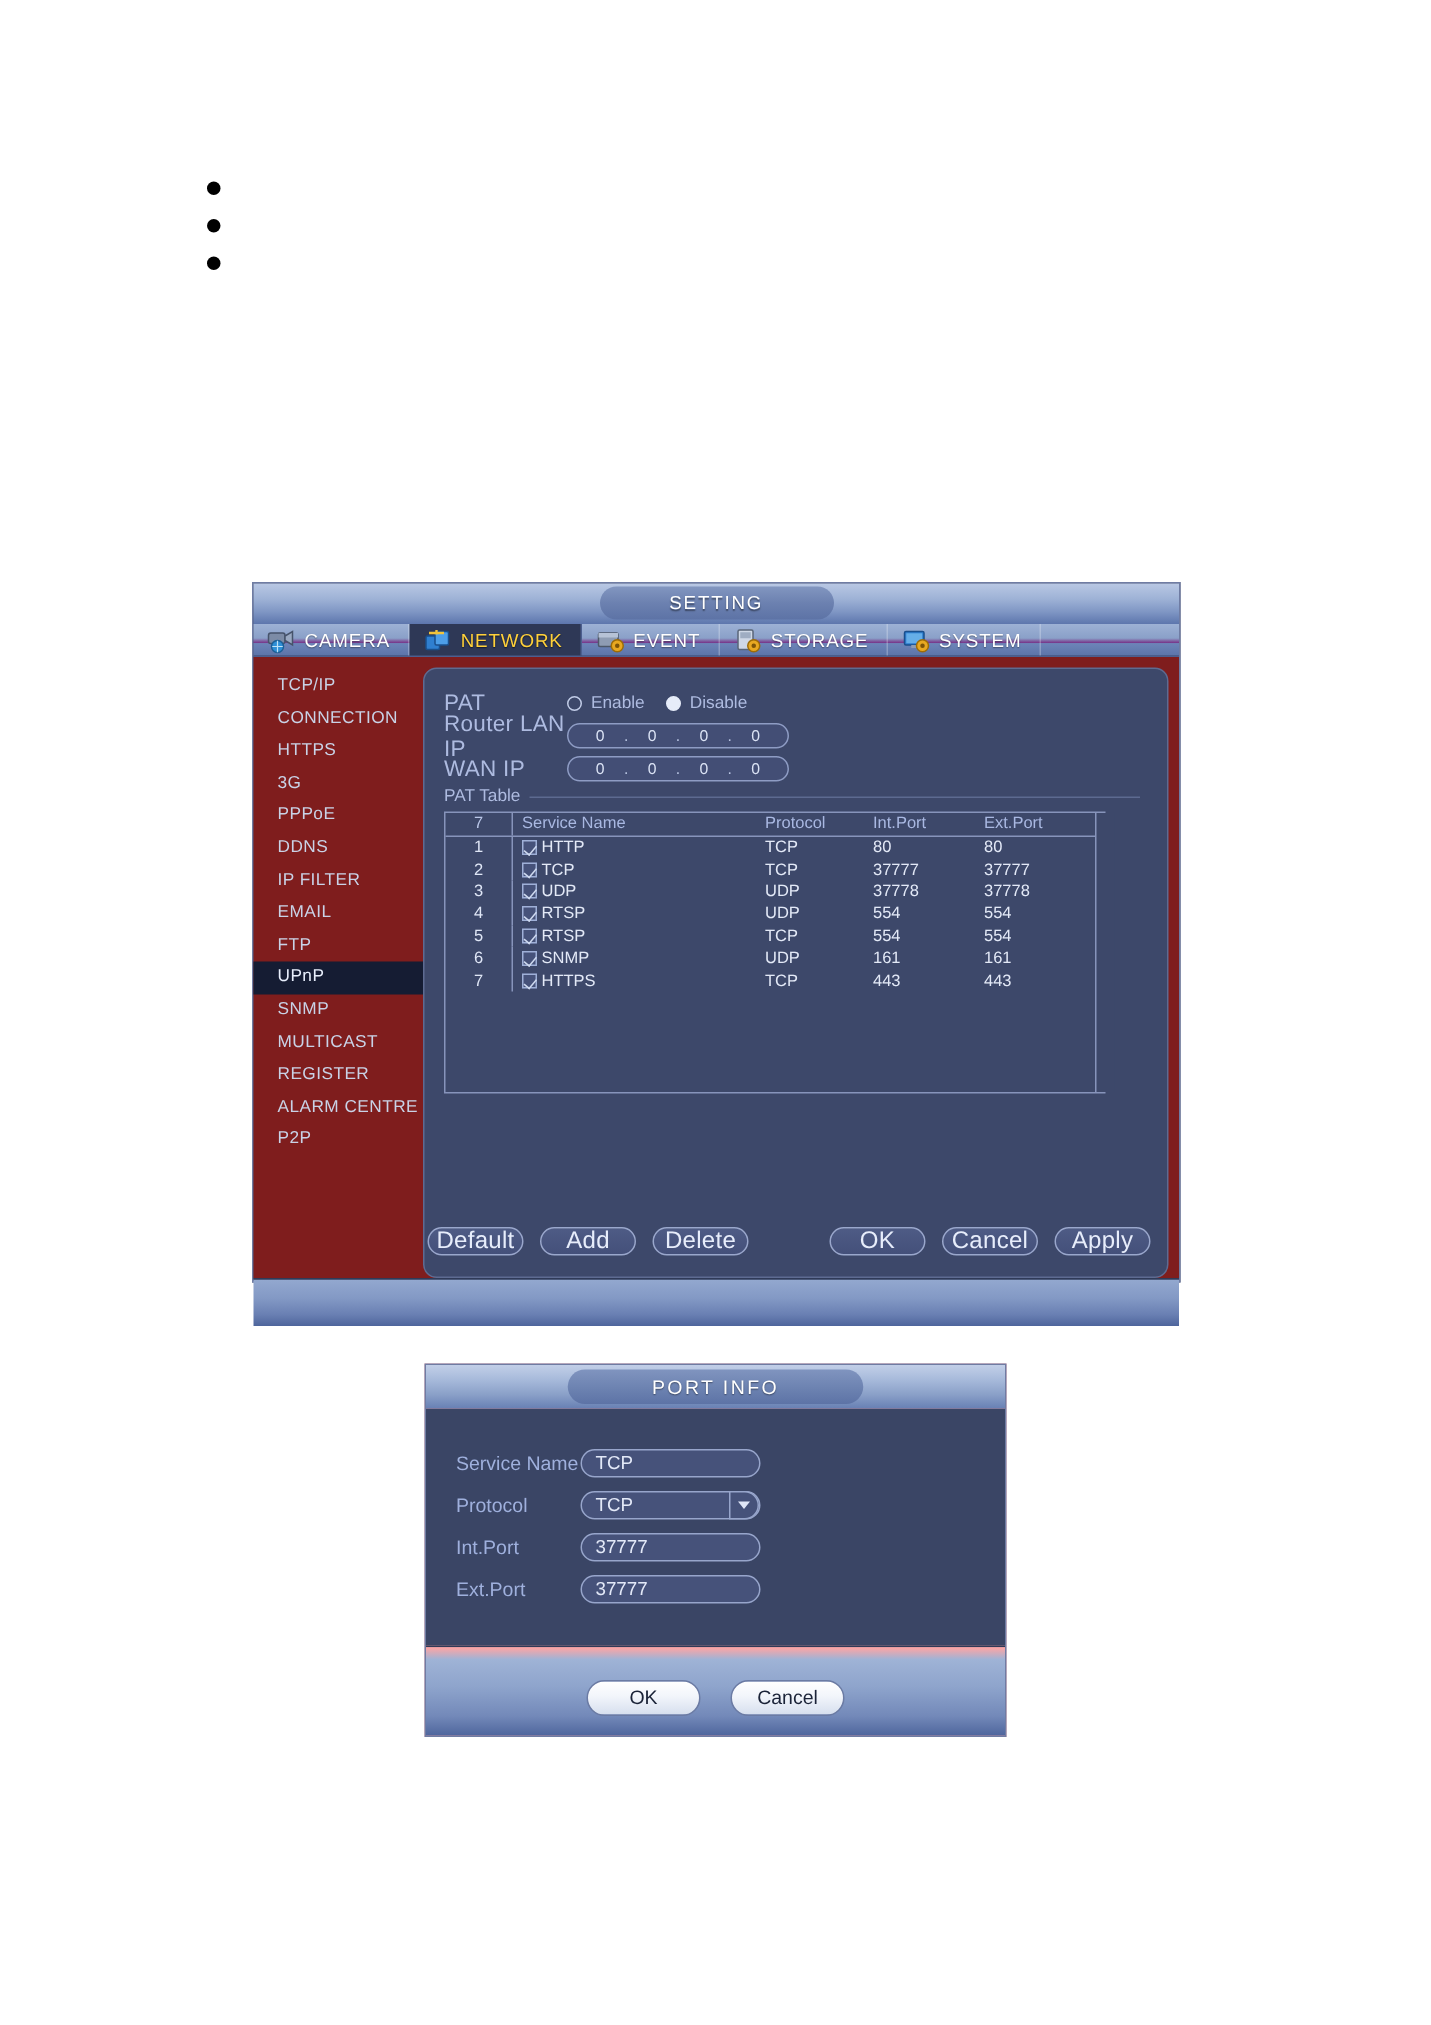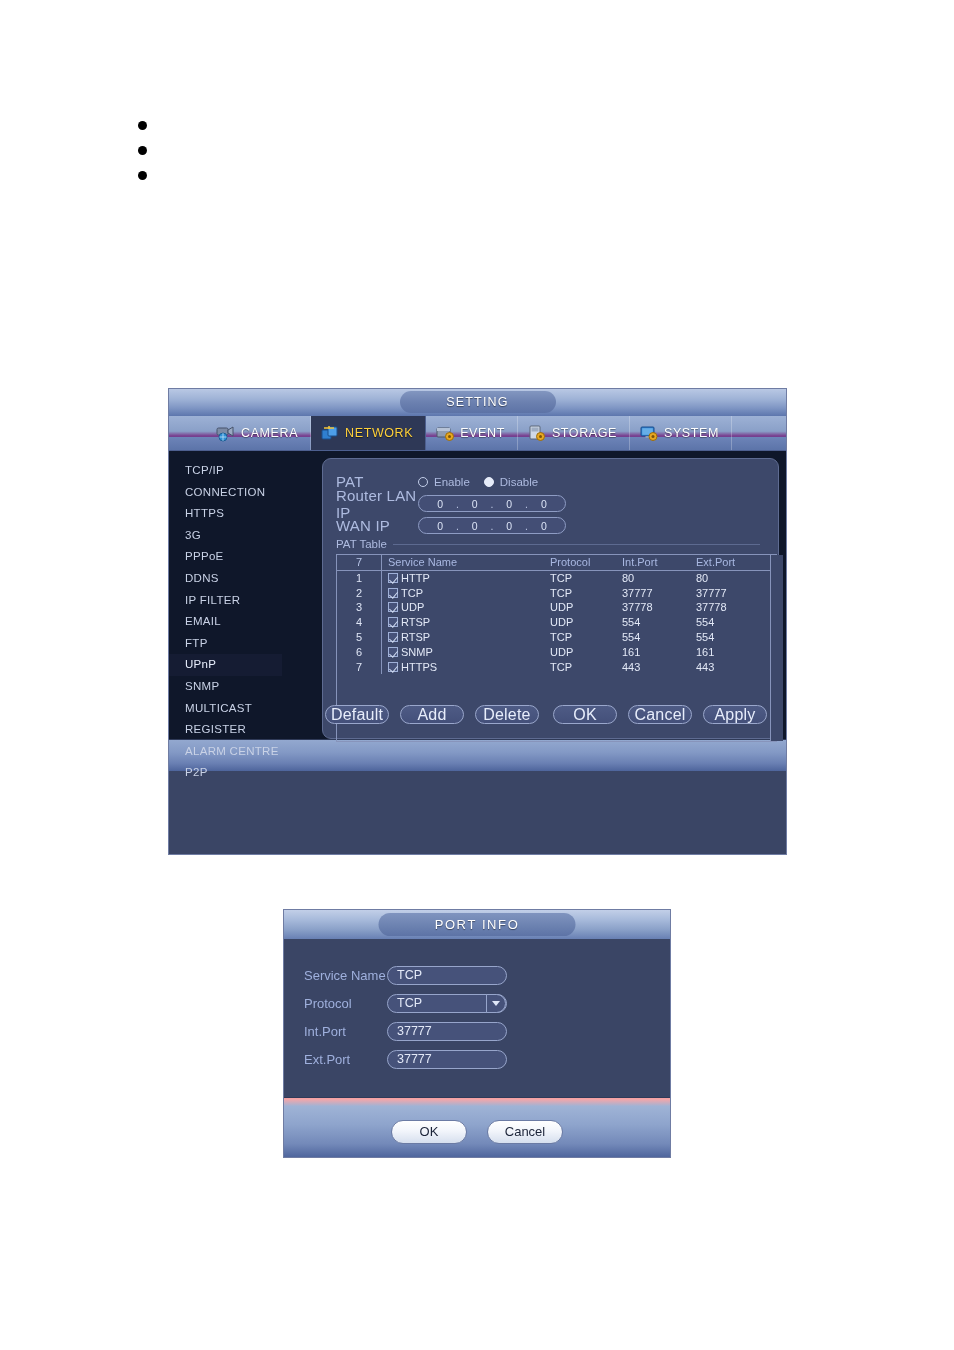--- a/index.html
+++ b/index.html
@@ -40,45 +40,44 @@
     border-radius: 11px;
     background: linear-gradient(to bottom, #8296c0 0%, #6c81b0 50%, #5d73a6 100%);
     color: #ffffff;
     font-size: 12.5px; letter-spacing: 1.2px;
     display: flex; align-items: center; justify-content: center;
     text-shadow: 0 1px 1px rgba(0,0,0,.45);
   }
 
   
   .tabs {
-    height: 35px;
+    height: 22px;
     background: linear-gradient(to bottom, #9db1d5 0%, #8aa0c8 45%, #738 60%, #6d84b8 62%, #5c74a9 100%);
     display: flex;
     border-bottom: 1px solid #4d5f8f;
-    padding-left: 38px;
   }
   .tab {
     display: flex; align-items: center;
     padding: 0 12px 0 9px;
     color: #ffffff; font-size: 12.5px; letter-spacing: .6px;
     border-right: 1px solid rgba(255,255,255,.25);
     position: relative;
     text-shadow: 0 1px 1px rgba(0,0,0,.4);
   }
   .tab.active {
     background: #2e3856;
     color: #ffd13b;
     border-right: 1px solid #4d5f8f;
     text-shadow: 0 1px 1px rgba(0,0,0,.6);
   }
   .tab .tab-label { margin-left: 5px; }
   .tab-icon { width: 20px; height: 18px; position: relative; flex: 0 0 auto; }
 
   
-  .body-area { display: flex; height: 288px; background: #0f172a; gap: 40px; }
+  .body-area { display: flex; height: 414px; background: #7f1d1d; }
   .sidebar {
     width: 113px; padding-top: 9px; flex: 0 0 auto;
   }
   .side-item {
     height: 21.6px; line-height: 21.6px;
     padding-left: 16px;
     color: #c9d2e6; font-size: 11.5px; letter-spacing: .3px;
     white-space: nowrap;
   }
   .side-item.active {

